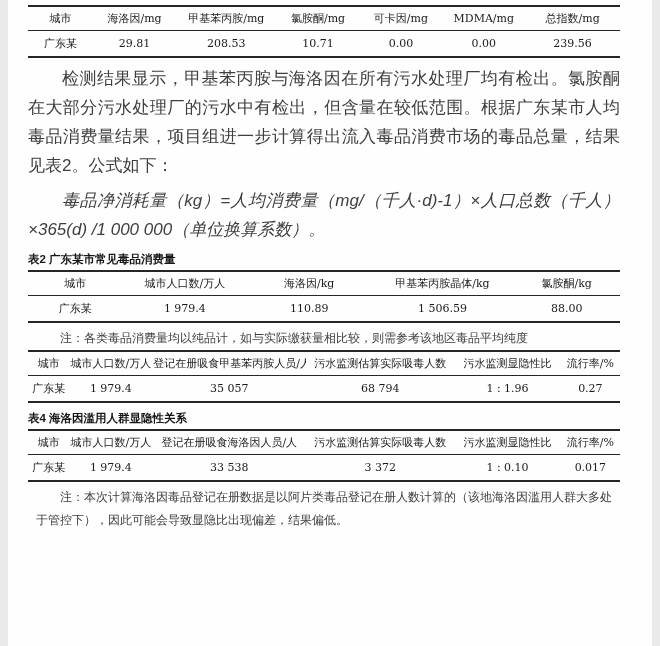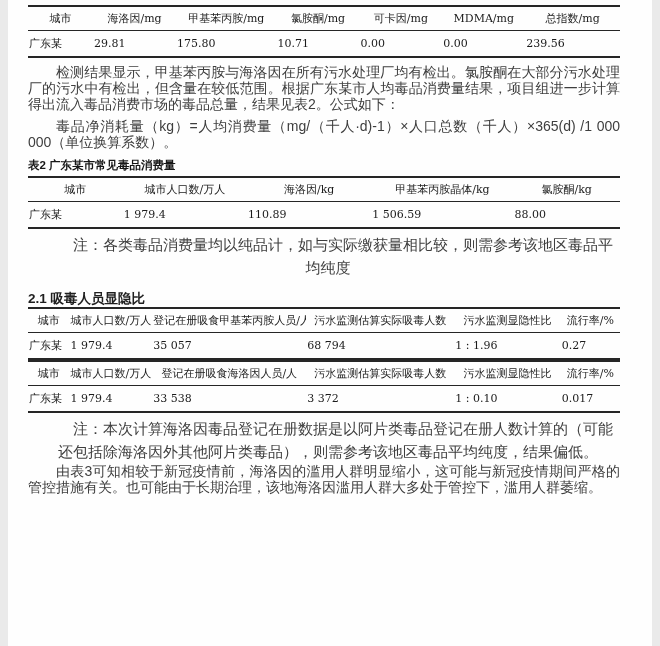--- a/index.html
+++ b/index.html
@@ -10,35 +10,34 @@
   }
   .sheet {
     box-sizing:border-box;
     width:644px; height:646px;
     margin:0 8px;
     background:#fefefe;
     padding:5px 32px 0 20px;
     overflow:hidden;
   }
   .para {
-    font-size:14px;
-    line-height:16px;
+    font-size:17px;
+    line-height:29px;
     color:#3e3e3e;
     text-align:justify;
     text-indent:2em;
     margin:6px 0 0 0;
   }
-  .formula { text-indent:2em; }
+  .formula { text-indent:2em;font-style:italic; }
   .note {
-    font-size:15px;
+    font-size:12px;
     line-height:23px;
     color:#3e3e3e;
     text-indent:2em;
     margin:4px 0 0 8px;
-    text-align:center;
   }
   .section-heading {
     font-size:13.5px;
     font-weight:bold;
     color:#1f1f1f;
     margin:12px 0 0 0;
     line-height:16px;
   }
   .tbl-title {
     text-align:left;
@@ -61,20 +60,21 @@
   table.three-line th {
     font-weight:normal;
     padding:4px 1px;
     border-bottom:1px solid #262626;
     text-align:center;
     white-space:nowrap;
     overflow:hidden;
   }
   table.three-line td {
     padding:5px 1px;
+    text-align:center;
     white-space:nowrap;
     overflow:hidden;
   }
   .t1-c0{width:11%}.t1-c1{width:14%}.t1-c2{width:17%}.t1-c3{width:14%}
   .t1-c4{width:14%}.t1-c5{width:14%}.t1-c6{width:16%}
   .t2-c0{width:16%}.t2-c1{width:21%}.t2-c2{width:21%}.t2-c3{width:24%}.t2-c4{width:18%}
   .t6-c0{width:7%}.t6-c1{width:14%}.t6-c2{width:26%}.t6-c3{width:25%}.t6-c4{width:18%}.t6-c5{width:10%}
 </style>
 </head>
 <body>
@@ -97,21 +97,21 @@
       <th>海洛因/mg</th>
       <th>甲基苯丙胺/mg</th>
       <th>氯胺酮/mg</th>
       <th>可卡因/mg</th>
       <th>MDMA/mg</th>
       <th>总指数/mg</th>
     </tr>
     <tr>
       <td>广东某</td>
       <td>29.81</td>
-      <td>175.80</td>
+      <td>208.53</td>
       <td>10.71</td>
       <td>0.00</td>
       <td>0.00</td>
       <td>239.56</td>
     </tr>
   </tbody>
     </table>
 
   <p class="para">检测结果显示，甲基苯丙胺与海洛因在所有污水处理厂均有检出。氯胺酮在大部分污水处理厂的污水中有检出，但含量在较低范围。根据广东某市人均毒品消费量结果，项目组进一步计算得出流入毒品消费市场的毒品总量，结果见表2。公式如下：</p>
   <p class="para formula">毒品净消耗量（kg）=人均消费量（mg/（千人·d)-1）×人口总数（千人）×365(d) /1 000 000（单位换算系数）。</p>
@@ -138,21 +138,20 @@
       <td>1 979.4</td>
       <td>110.89</td>
       <td>1 506.59</td>
       <td>88.00</td>
     </tr>
   </tbody>
     </table>
 
   <p class="note">注：各类毒品消费量均以纯品计，如与实际缴获量相比较，则需参考该地区毒品平均纯度</p>
 
-  <div class="section-heading">2.1 吸毒人员显隐比</div>
 
 
   <table class="three-line">
     <colgroup>
       <col class="t6-c0">
         <col class="t6-c1">
         <col class="t6-c2">
         <col class="t6-c3">
         <col class="t6-c4">
         <col class="t6-c5">
@@ -170,20 +169,21 @@
       <td>广东某</td>
       <td>1 979.4</td>
       <td>35 057</td>
       <td>68 794</td>
       <td>1 : 1.96</td>
       <td>0.27</td>
     </tr>
   </tbody>
     </table>
 
+  <div class="tbl-title">表4 海洛因滥用人群显隐性关系</div>
   <table class="three-line">
     <colgroup>
       <col class="t6-c0">
         <col class="t6-c1">
         <col class="t6-c2">
         <col class="t6-c3">
         <col class="t6-c4">
         <col class="t6-c5">
     </colgroup>
     <tbody>
@@ -199,17 +199,16 @@
       <td>广东某</td>
       <td>1 979.4</td>
       <td>33 538</td>
       <td>3 372</td>
       <td>1 : 0.10</td>
       <td>0.017</td>
     </tr>
   </tbody>
     </table>
 
-  <p class="note">注：本次计算海洛因毒品登记在册数据是以阿片类毒品登记在册人数计算的（可能还包括除海洛因外其他阿片类毒品），则需参考该地区毒品平均纯度，结果偏低。</p>
-  <p class="para" style="margin-top:0;">由表3可知相较于新冠疫情前，海洛因的滥用人群明显缩小，这可能与新冠疫情期间严格的管控措施有关。也可能由于长期治理，该地海洛因滥用人群大多处于管控下，滥用人群萎缩。</p>
+  <p class="note">注：本次计算海洛因毒品登记在册数据是以阿片类毒品登记在册人数计算的（该地海洛因滥用人群大多处于管控下），因此可能会导致显隐比出现偏差，结果偏低。</p>
 
 
 </div>
 
 </body></html>

